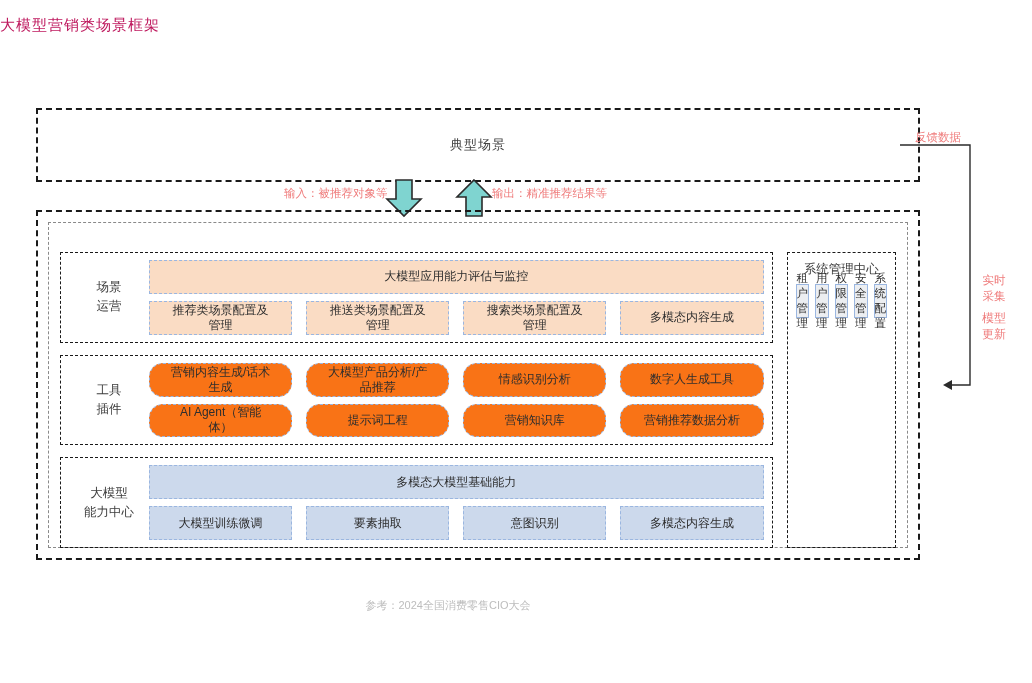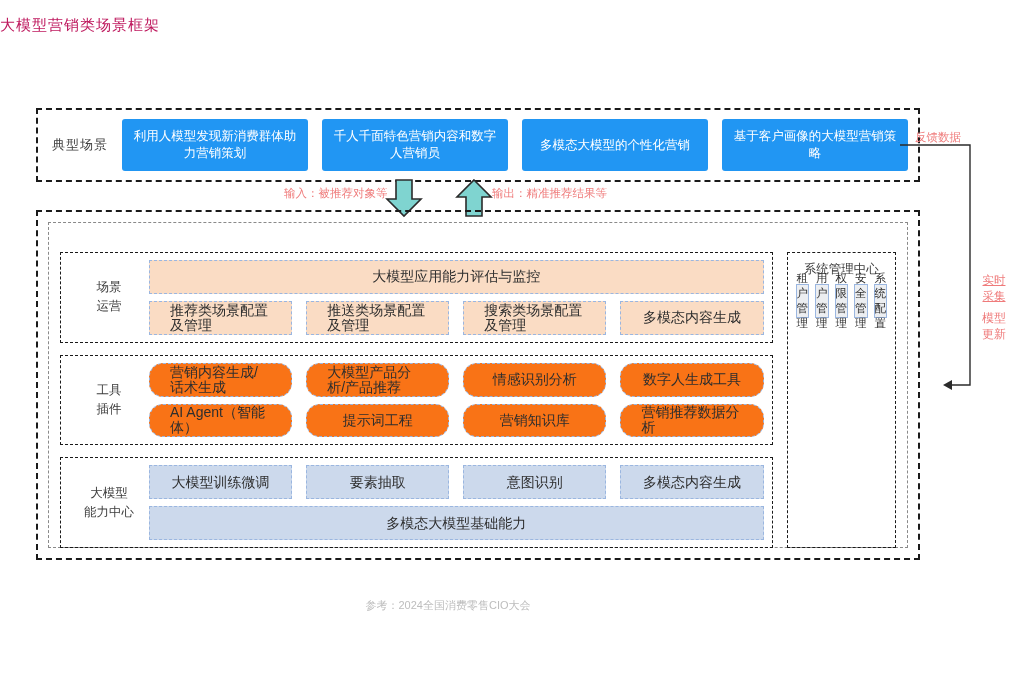--- a/index.html
+++ b/index.html
@@ -67,21 +67,21 @@
   }
   .layer-label{
     width:80px;flex:0 0 80px;text-align:center;
     font-size:12.5px;color:#3c3c3c;line-height:19px;
   }
   .layer-content{flex:1;display:flex;flex-direction:column;gap:7px;height:100%;}
   .layer-row{flex:1;display:flex;gap:14px;}
   .cell{
     flex:1;border:1.5px dashed #9ab6e0;box-sizing:border-box;
     display:flex;align-items:center;justify-content:center;
-    text-align:left;font-size:14px;color:#2e2e2e;
+    text-align:center;font-size:12px;color:#2e2e2e;
     padding:0 20px;line-height:15px;
   }
   .cell.wide{flex:1 1 100%;}
   .cell-orange{background:#fadcc4;}
   .cell-purple{background:#f97316;border-radius:14px;}
   .cell-blue{background:#ccd9ec;}
 
   
   #admin-panel{
     flex:0 0 108px;border:1.6px dashed #1a1a1a;box-sizing:border-box;
@@ -97,47 +97,41 @@
     font-size:11.5px;color:#2e2e2e;box-sizing:border-box;
   }
 
   
   #feedback-label{
     position:absolute;left:915px;top:130px;
     font-size:11.5px;color:#ef7b7b;white-space:nowrap;
   }
   #loop-note-1{
     position:absolute;left:977px;top:272px;width:34px;
-    font-size:11.5px;color:#ef7b7b;line-height:16px;text-align:center;text-decoration:underline;
+    font-size:11.5px;color:#ef7b7b;line-height:16px;text-align:center;
   }
   #loop-note-2{
     position:absolute;left:977px;top:310px;width:34px;
     font-size:12px;color:#ef7b7b;line-height:16px;text-align:center;
   }
   #loop-svg{position:absolute;left:900px;top:140px;width:90px;height:260px;}
 
   
   #footer-note{
     position:absolute;left:0;top:598px;width:896px;text-align:center;
     font-size:11px;color:#bdbdbd;
   }
 </style>
 </head>
 <body>
 
 <div class="stage">
 
   <div id="top-section">
     <div id="top-label">典型场景</div>
-    <div class="scenario-list">
-      <div class="scenario-box">利用人模型发现新消费群体助力营销策划</div>
-      <div class="scenario-box">千人千面特色营销内容和数字人营销员</div>
-      <div class="scenario-box">多模态大模型的个性化营销</div>
-      <div class="scenario-box">基于客户画像的大模型营销策略</div>
-    </div>
   </div>
 
   <div id="io-row">
     <div class="io-label" id="io-input-label">输入：被推荐对象等</div>
 
     <svg class="arrow-shape" style="left:385px" viewBox="0 0 38 40">
       <polygon points="11,2 27,2 27,21 36,21 19,38 2,21 11,21" fill="#7fd4d0" stroke="#2b2b2b" stroke-width="1.6"></polygon>
     </svg>
 
     <svg class="arrow-shape" style="left:455px" viewBox="0 0 38 40">
@@ -195,27 +189,27 @@
         </div>
       </div>
 
       <div class="layer">
         <div class="layer-label">
           <div>大模型</div>
           <div>能力中心</div>
         </div>
         <div class="layer-content">
           <div class="layer-row">
+            <div class="cell cell-blue wide">多模态大模型基础能力</div>
+          </div>
+          <div class="layer-row">
             <div class="cell cell-blue">大模型训练微调</div>
             <div class="cell cell-blue">要素抽取</div>
             <div class="cell cell-blue">意图识别</div>
             <div class="cell cell-blue">多模态内容生成</div>
-          </div>
-          <div class="layer-row">
-            <div class="cell cell-blue wide">多模态大模型基础能力</div>
           </div>
         </div>
       </div>
 
     </div>
 
     <div id="admin-panel">
       <div id="admin-title">系统管理中心</div>
       <div id="admin-items">
         <div class="admin-item">租户管理</div>

